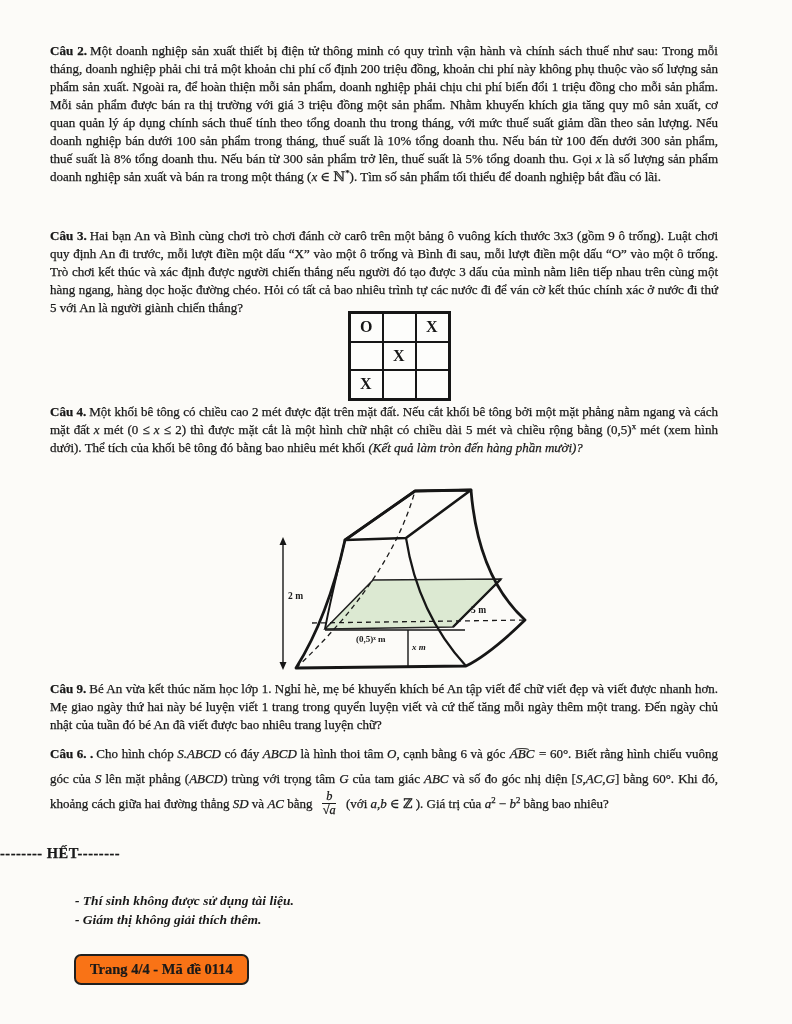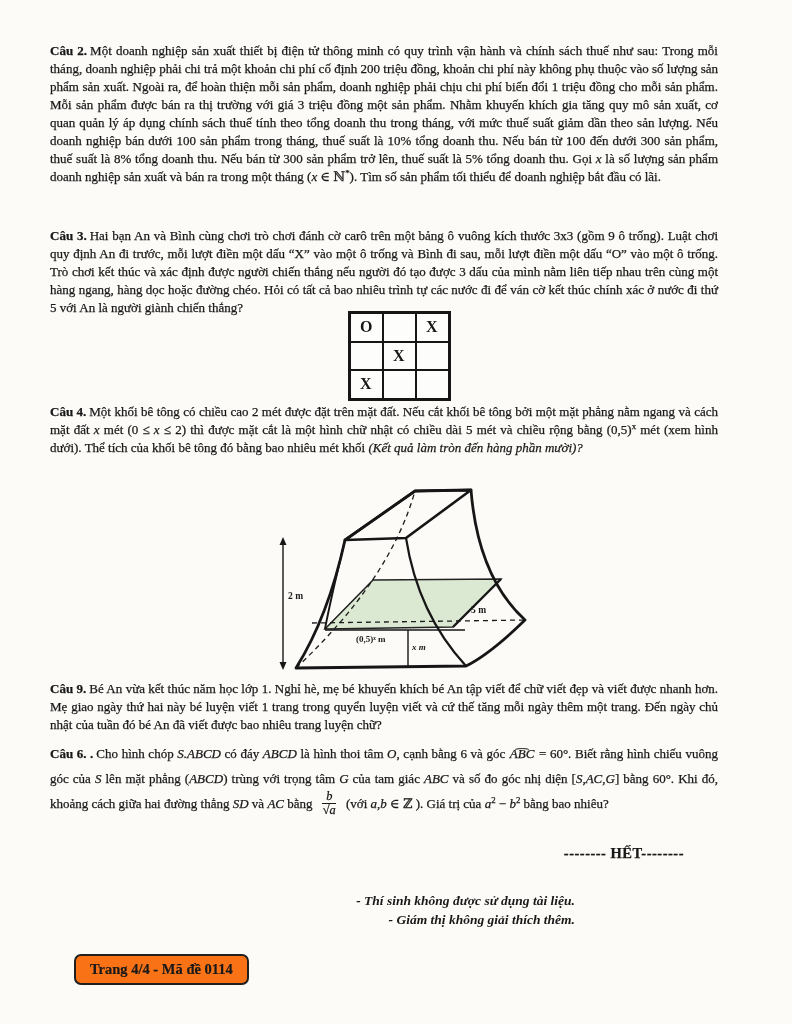--- a/index.html
+++ b/index.html
@@ -40,27 +40,27 @@
     border:1.4px solid #161616;
     font-weight:bold;font-size:16px;line-height:26px;padding-left:9px;
     font-family:"Liberation Serif","DejaVu Serif",serif;color:#161616;
   }
   
   .figure{position:absolute;left:266px;top:482px;width:332px;height:198px;}
   .figure text{
     font-family:"Liberation Serif","DejaVu Serif",serif;font-weight:bold;fill:#1a1a1a;
   }
   .het{
-    position:absolute;left:0;top:845px;width:684px;text-align:right;
+    position:absolute;left:0;top:845px;width:684px;text-align:left;
     font-weight:bold;font-size:14.5px;letter-spacing:0.5px;
     -webkit-text-stroke:0.25px #1a1a1a;
   }
   .notes{
     position:absolute;left:75px;top:892px;width:500px;
-    font-style:italic;font-weight:bold;font-size:13.5px;line-height:18.5px;text-align:right;
+    font-style:italic;font-weight:bold;font-size:13.5px;line-height:18.5px;
   }
   .pagebox{
     position:absolute;left:74px;top:954px;
     border:2.2px solid #202020;border-radius:7px;
     padding:5px 14px;font-weight:bold;font-size:14.5px;
     -webkit-text-stroke:0.2px #1a1a1a;background:#f97316;
   }
 </style>
 </head>
 <body>

